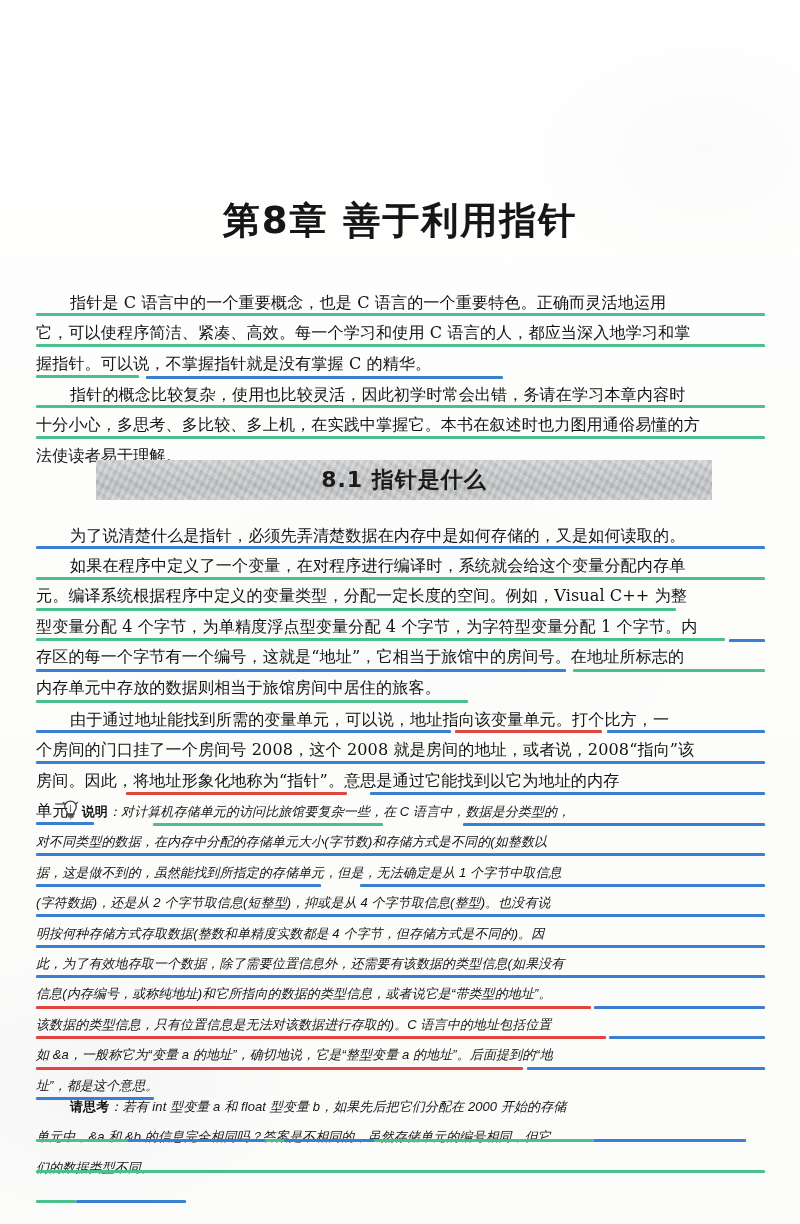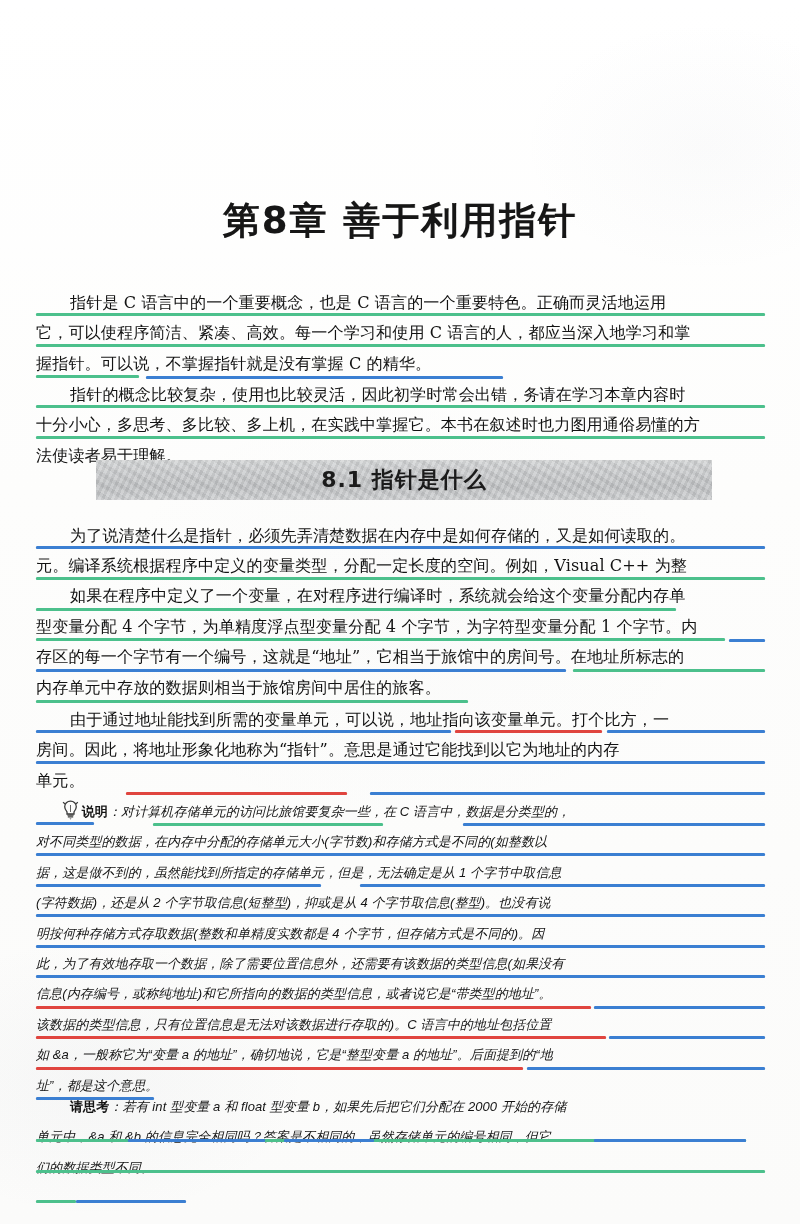--- a/index.html
+++ b/index.html
@@ -151,37 +151,38 @@
   <div class="section-band">
     <span class="section-band-label">8.1  指针是什么</span>
   </div>
 
   <div class="body-block" style="top:521px;">
     <div class="tline"><span class="ind"></span><span>为了说清楚什么是指针，必须先弄清楚数据在内存中是如何存储的，又是如何读取的。</span></div>
   </div>
   <div class="ul b" style="left:36px; top:546px; width:729px;"></div>
 
   <div class="body-block" style="top:551px;">
+    <div class="tline"><span class="ind"></span><span>如果在程序中定义了一个变量，在对程序进行编译时，系统就会给这个变量分配内存单</span></div>
     <div class="tline"><span>元。编译系统根据程序中定义的变量类型，分配一定长度的空间。例如，Visual C++ 为整</span></div>
-    <div class="tline"><span class="ind"></span><span>如果在程序中定义了一个变量，在对程序进行编译时，系统就会给这个变量分配内存单</span></div>
     <div class="tline"><span>型变量分配 4 个字节，为单精度浮点型变量分配 4 个字节，为字符型变量分配 1 个字节。内</span></div>
     <div class="tline"><span>存区的每一个字节有一个编号，这就是“地址”，它相当于旅馆中的房间号。在地址所标志的</span></div>
     <div class="tline"><span>内存单元中存放的数据则相当于旅馆房间中居住的旅客。</span></div>
   </div>
 
   <div class="ul g" style="left:36px;  top:577px; width:729px;"></div>
   <div class="ul g" style="left:36px;  top:608px; width:640px;"></div>
   <div class="ul g" style="left:36px;  top:638px; width:689px;"></div>
   <div class="ul b" style="left:729px; top:639px; width:36px;"></div>
   <div class="ul b" style="left:36px;  top:669px; width:530px;"></div>
   <div class="ul g" style="left:573px; top:669px; width:192px;"></div>
   <div class="ul g" style="left:36px;  top:700px; width:432px;"></div>
 
   <div class="body-block" style="top:705px;">
     <div class="tline"><span class="ind"></span><span>由于通过地址能找到所需的变量单元，可以说，地址指向该变量单元。打个比方，一</span></div>
+    <div class="tline"><span>个房间的门口挂了一个房间号 2008，这个 2008 就是房间的地址，或者说，2008“指向”该</span></div>
     <div class="tline"><span>房间。因此，将地址形象化地称为“指针”。意思是通过它能找到以它为地址的内存</span></div>
     <div class="tline"><span>单元。</span></div>
   </div>
 
   <div class="ul b" style="left:36px;  top:730px; width:415px;"></div>
   <div class="ul r" style="left:455px; top:730px; width:147px;"></div>
   <div class="ul b" style="left:607px; top:730px; width:158px;"></div>
   <div class="ul b" style="left:36px;  top:761px; width:729px;"></div>
   <div class="ul r" style="left:126px; top:792px; width:221px;"></div>
   <div class="ul b" style="left:370px; top:792px; width:395px;"></div>

